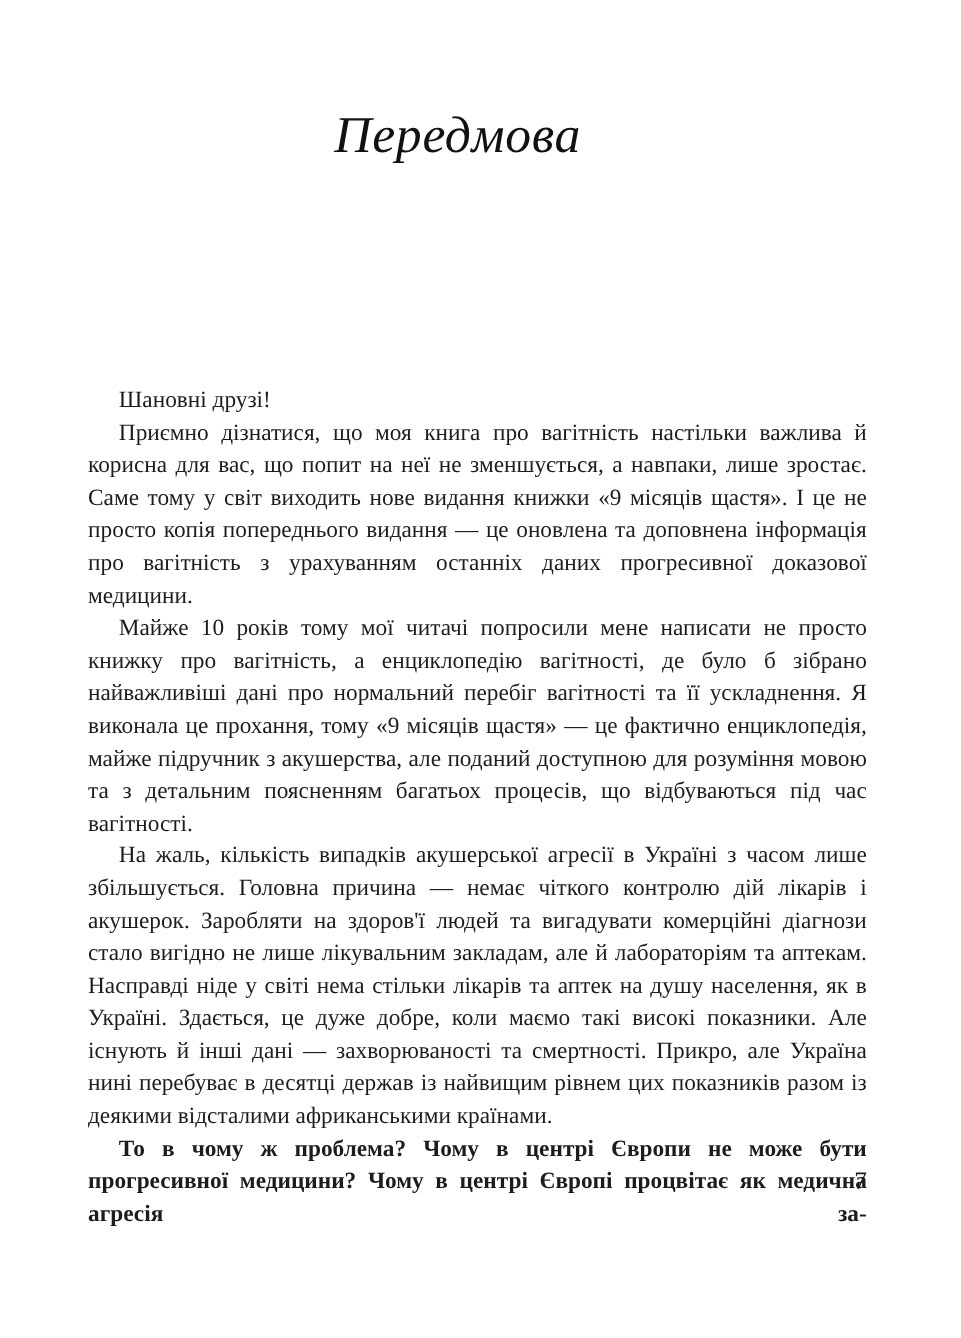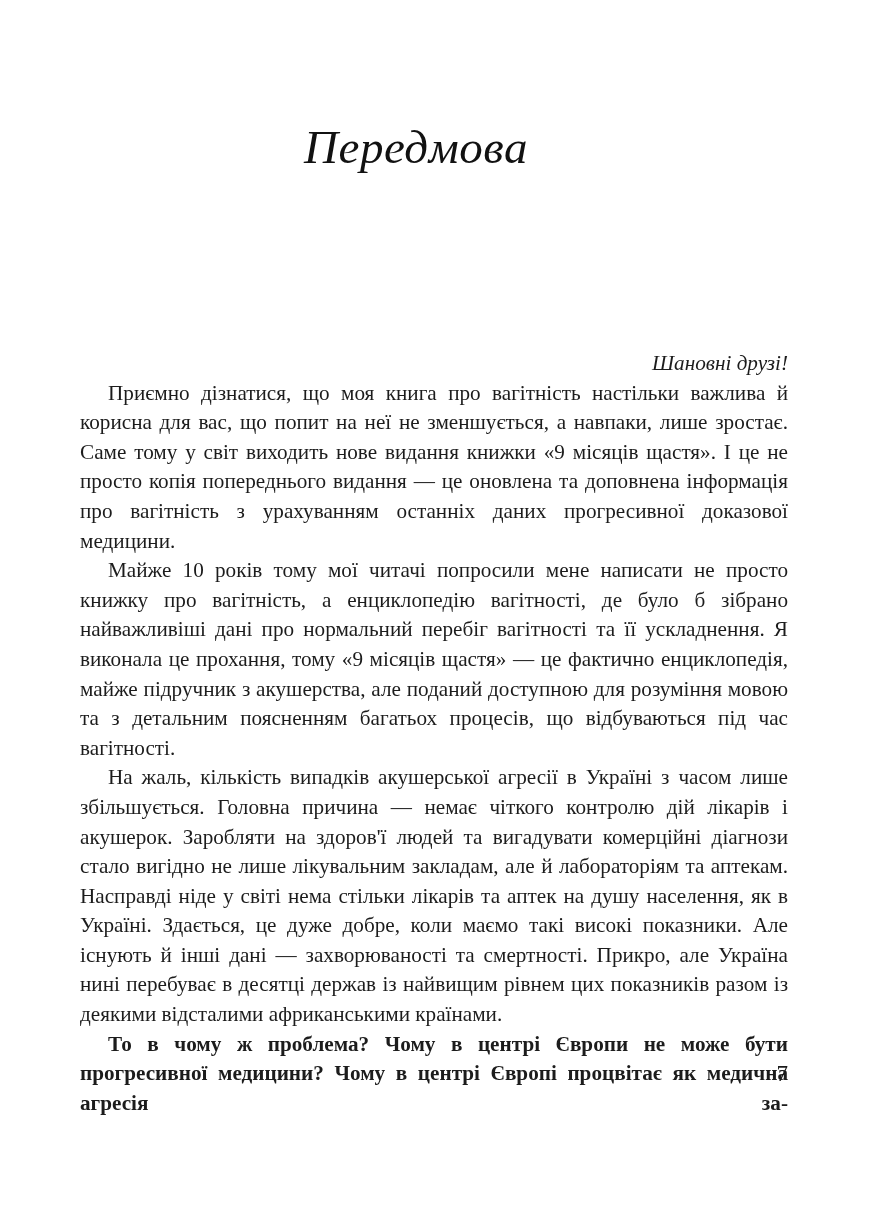--- a/index.html
+++ b/index.html
@@ -17,21 +17,21 @@
     overflow: hidden;
     font-family: "Liberation Serif", "DejaVu Serif", serif;
     color: #1a1a1a;
     -webkit-font-smoothing: antialiased;
   }
 
   
   .title-block {
     position: absolute;
     left: 0;
-    top: 116px;
+    top: 92px;
     width: 874px;
     text-align: center;
     font-family: "Liberation Serif", "DejaVu Serif", serif;
     font-style: italic;
     font-weight: 400;
     color: #111111;
   }
   .title-line {
     display: block;
     font-size: 47px;
@@ -61,22 +61,21 @@
     color: #1c1c1c;
     hyphens: none;
   }
   .body-text p {
     margin: 0;
     text-indent: 28px;
     text-align: justify;
   }
   .body-text p.salutation {
     text-indent: 28px;
-    text-align: right;
-    font-style: italic;
+    text-align: left;
   }
   .body-text p.last-para {
     text-align: justify;
     font-weight: bold;
   }
   
   .body-text p.last-para::after {
     content: "";
     display: inline-block;
     width: 100%;

